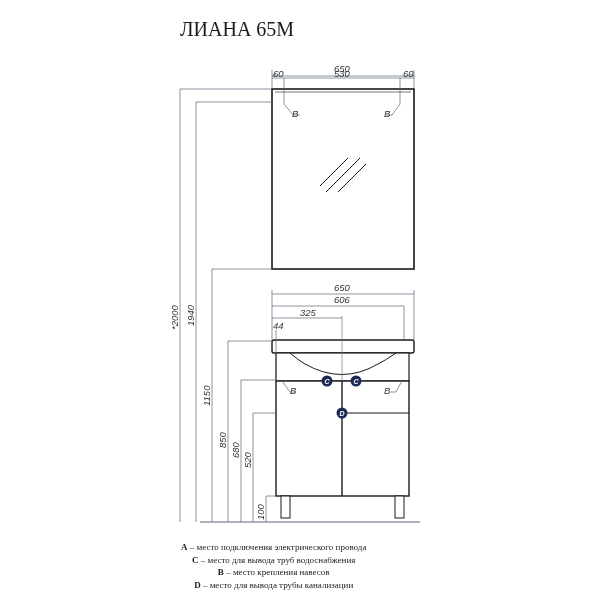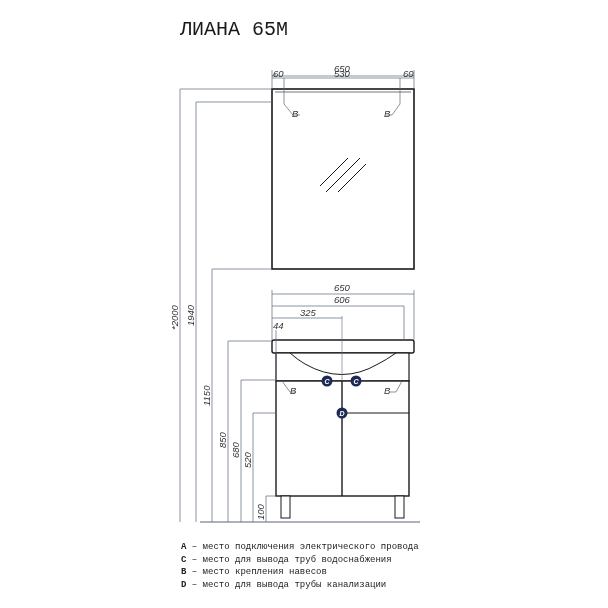--- a/index.html
+++ b/index.html
@@ -1,20 +1,20 @@
 <!DOCTYPE html>
 <html><head>
 <meta charset="utf-8">
 <style>
   html, body { margin:0; padding:0; background:#ffffff; }
   body { width:608px; height:608px; position:relative; overflow:hidden; font-family:"DejaVu Sans", sans-serif; }
-  .title { position:absolute; left:180px; top:18px; font-family:Liberation Mono, monospace; font-size:20px; color:#1a1a1a; letter-spacing:0px; }
+  .title { position:absolute; left:180px; top:18px; font-family:Liberation Serif, serif; font-size:20px; color:#1a1a1a; letter-spacing:0px; }
   svg.drawing { position:absolute; left:0; top:0; }
   .dim { font-family:"Liberation Sans", sans-serif; font-size:9.5px; font-style:italic; fill:#333; }
-  .legend { position:absolute; left:181px; top:541px; font-family:Liberation Mono, monospace; font-size:9px; color:#222; line-height:12.5px; }
+  .legend { position:absolute; left:181px; top:541px; font-family:Liberation Serif, serif; font-size:9px; color:#222; line-height:12.5px;text-align:center; }
   .legend .row b { font-weight:bold; }
 </style>
 </head>
 <body>
 
 <div class="title">ЛИАНА 65M</div>
 
 <svg class="drawing" width="608" height="608" viewBox="0 0 608 608">
   <defs>
     <marker id="arr" markerWidth="6" markerHeight="6" refX="5" refY="3" orient="auto">

